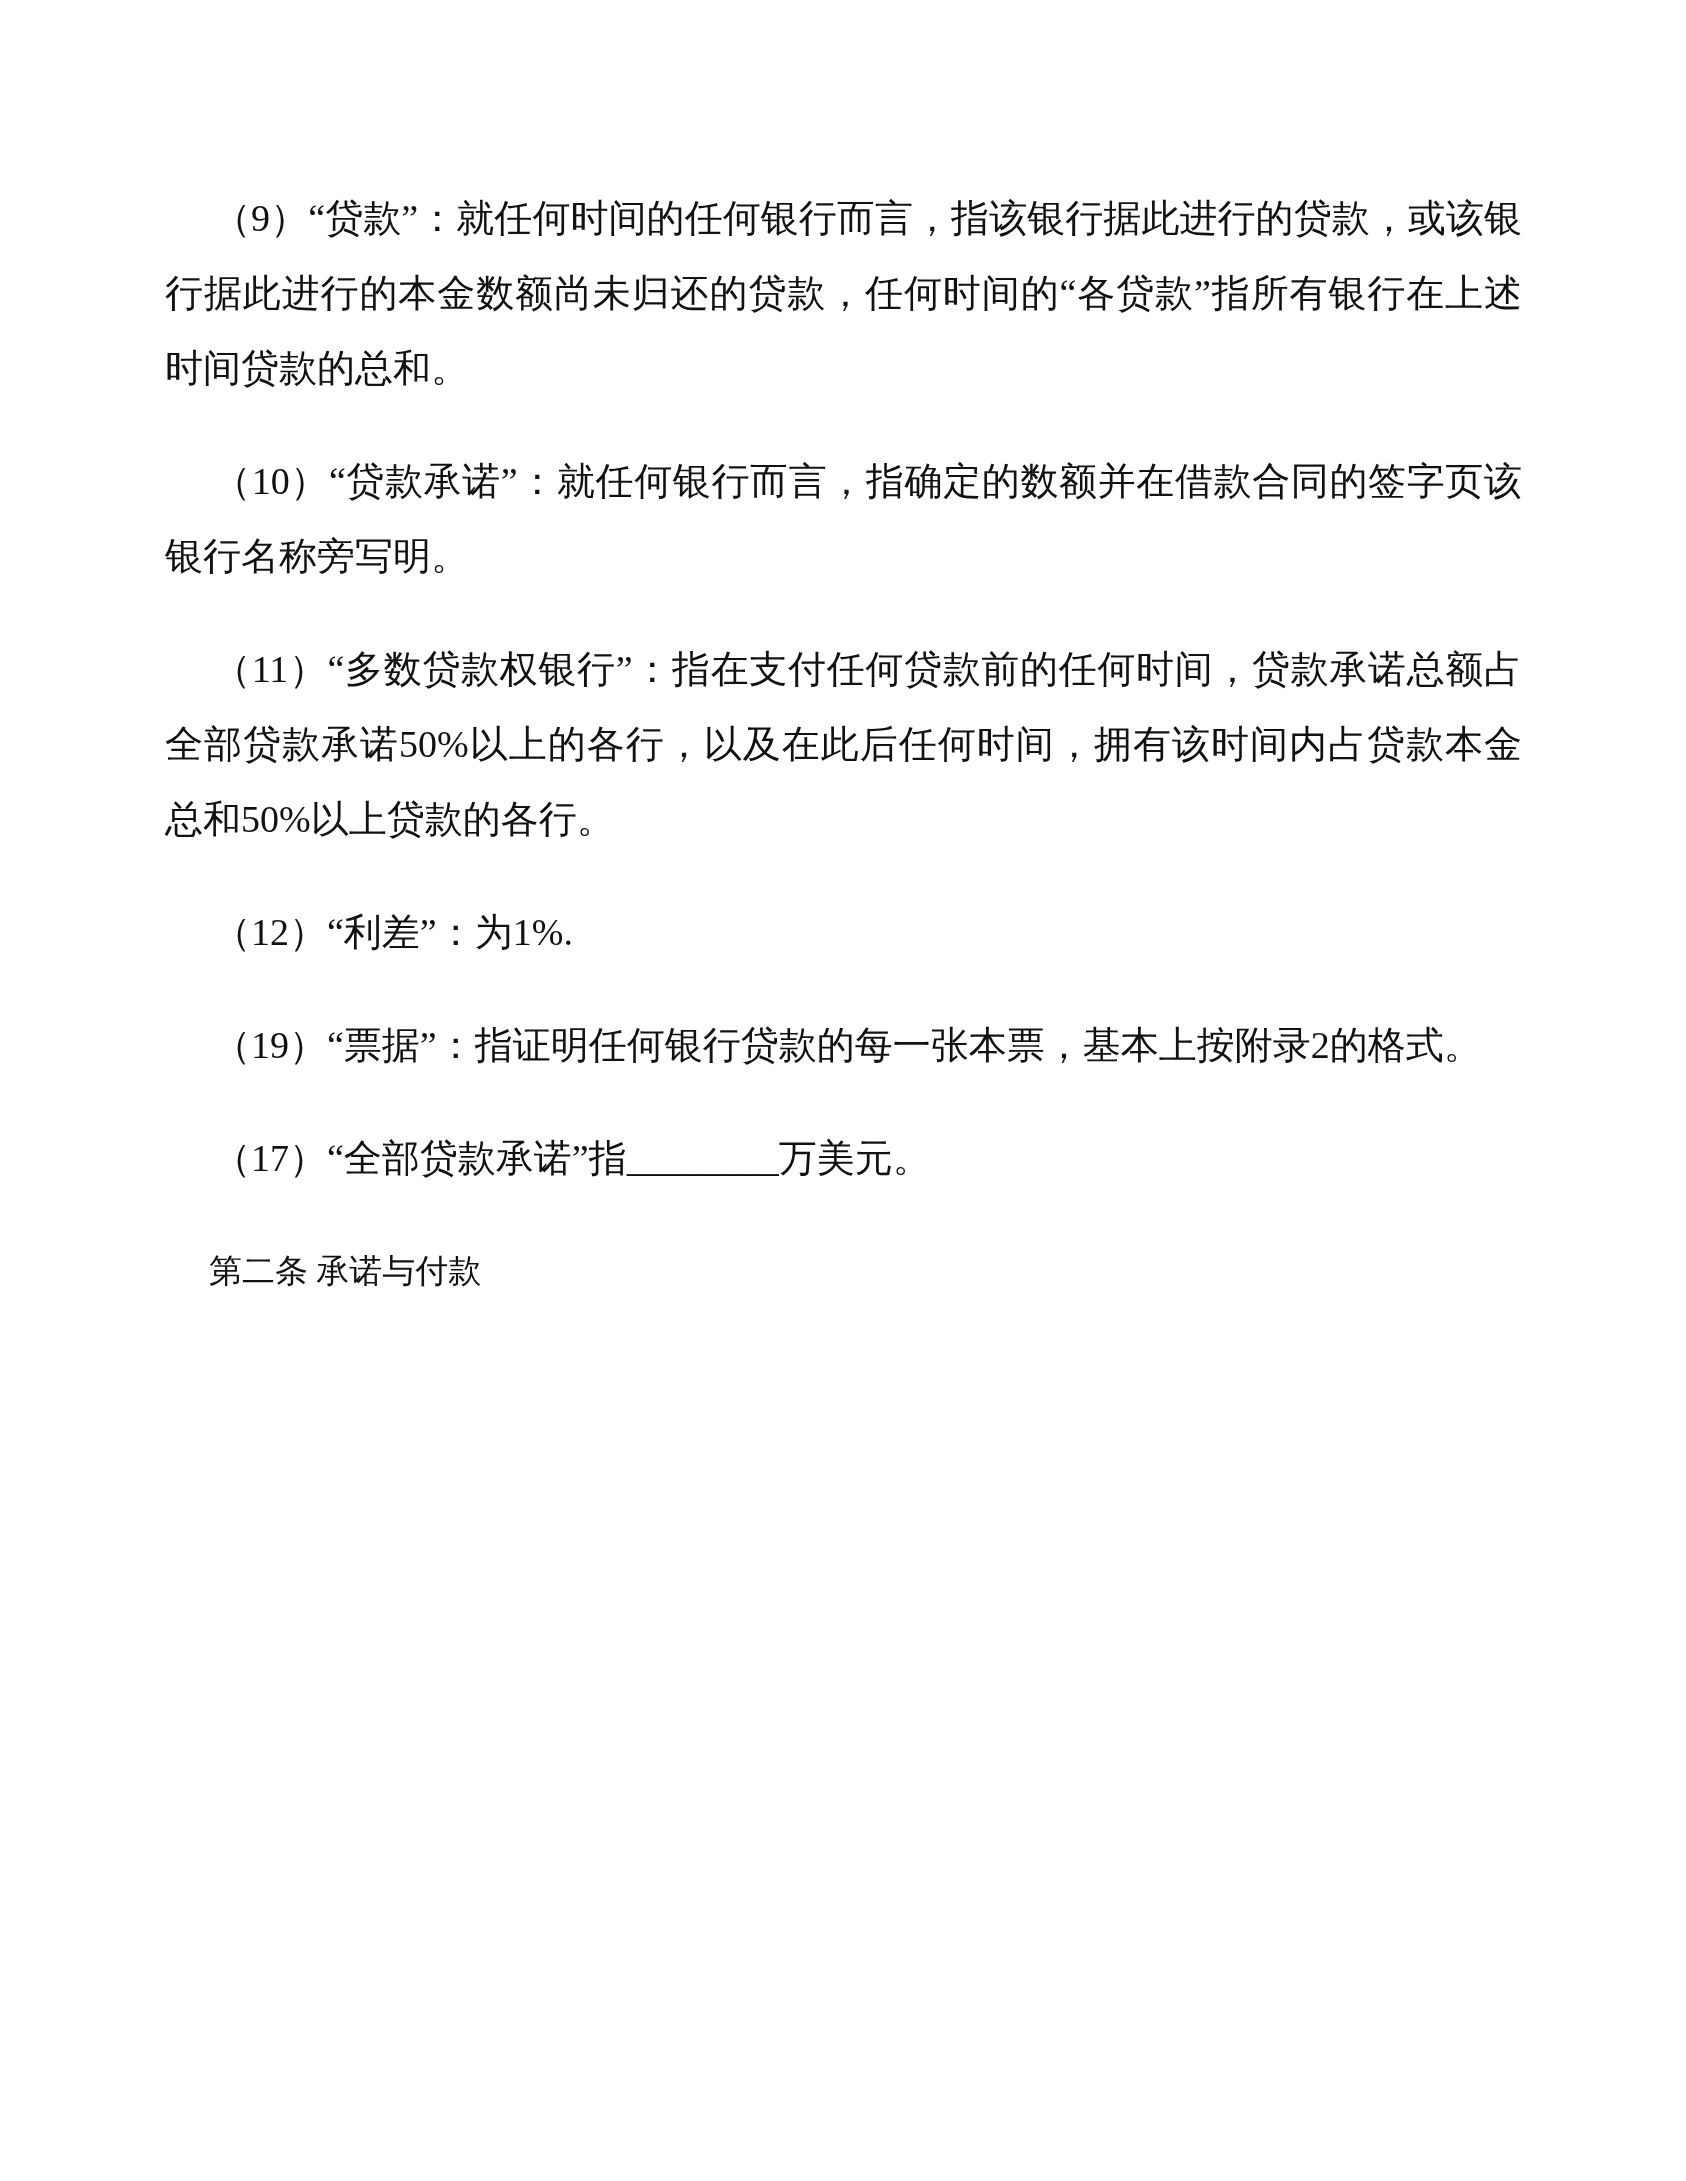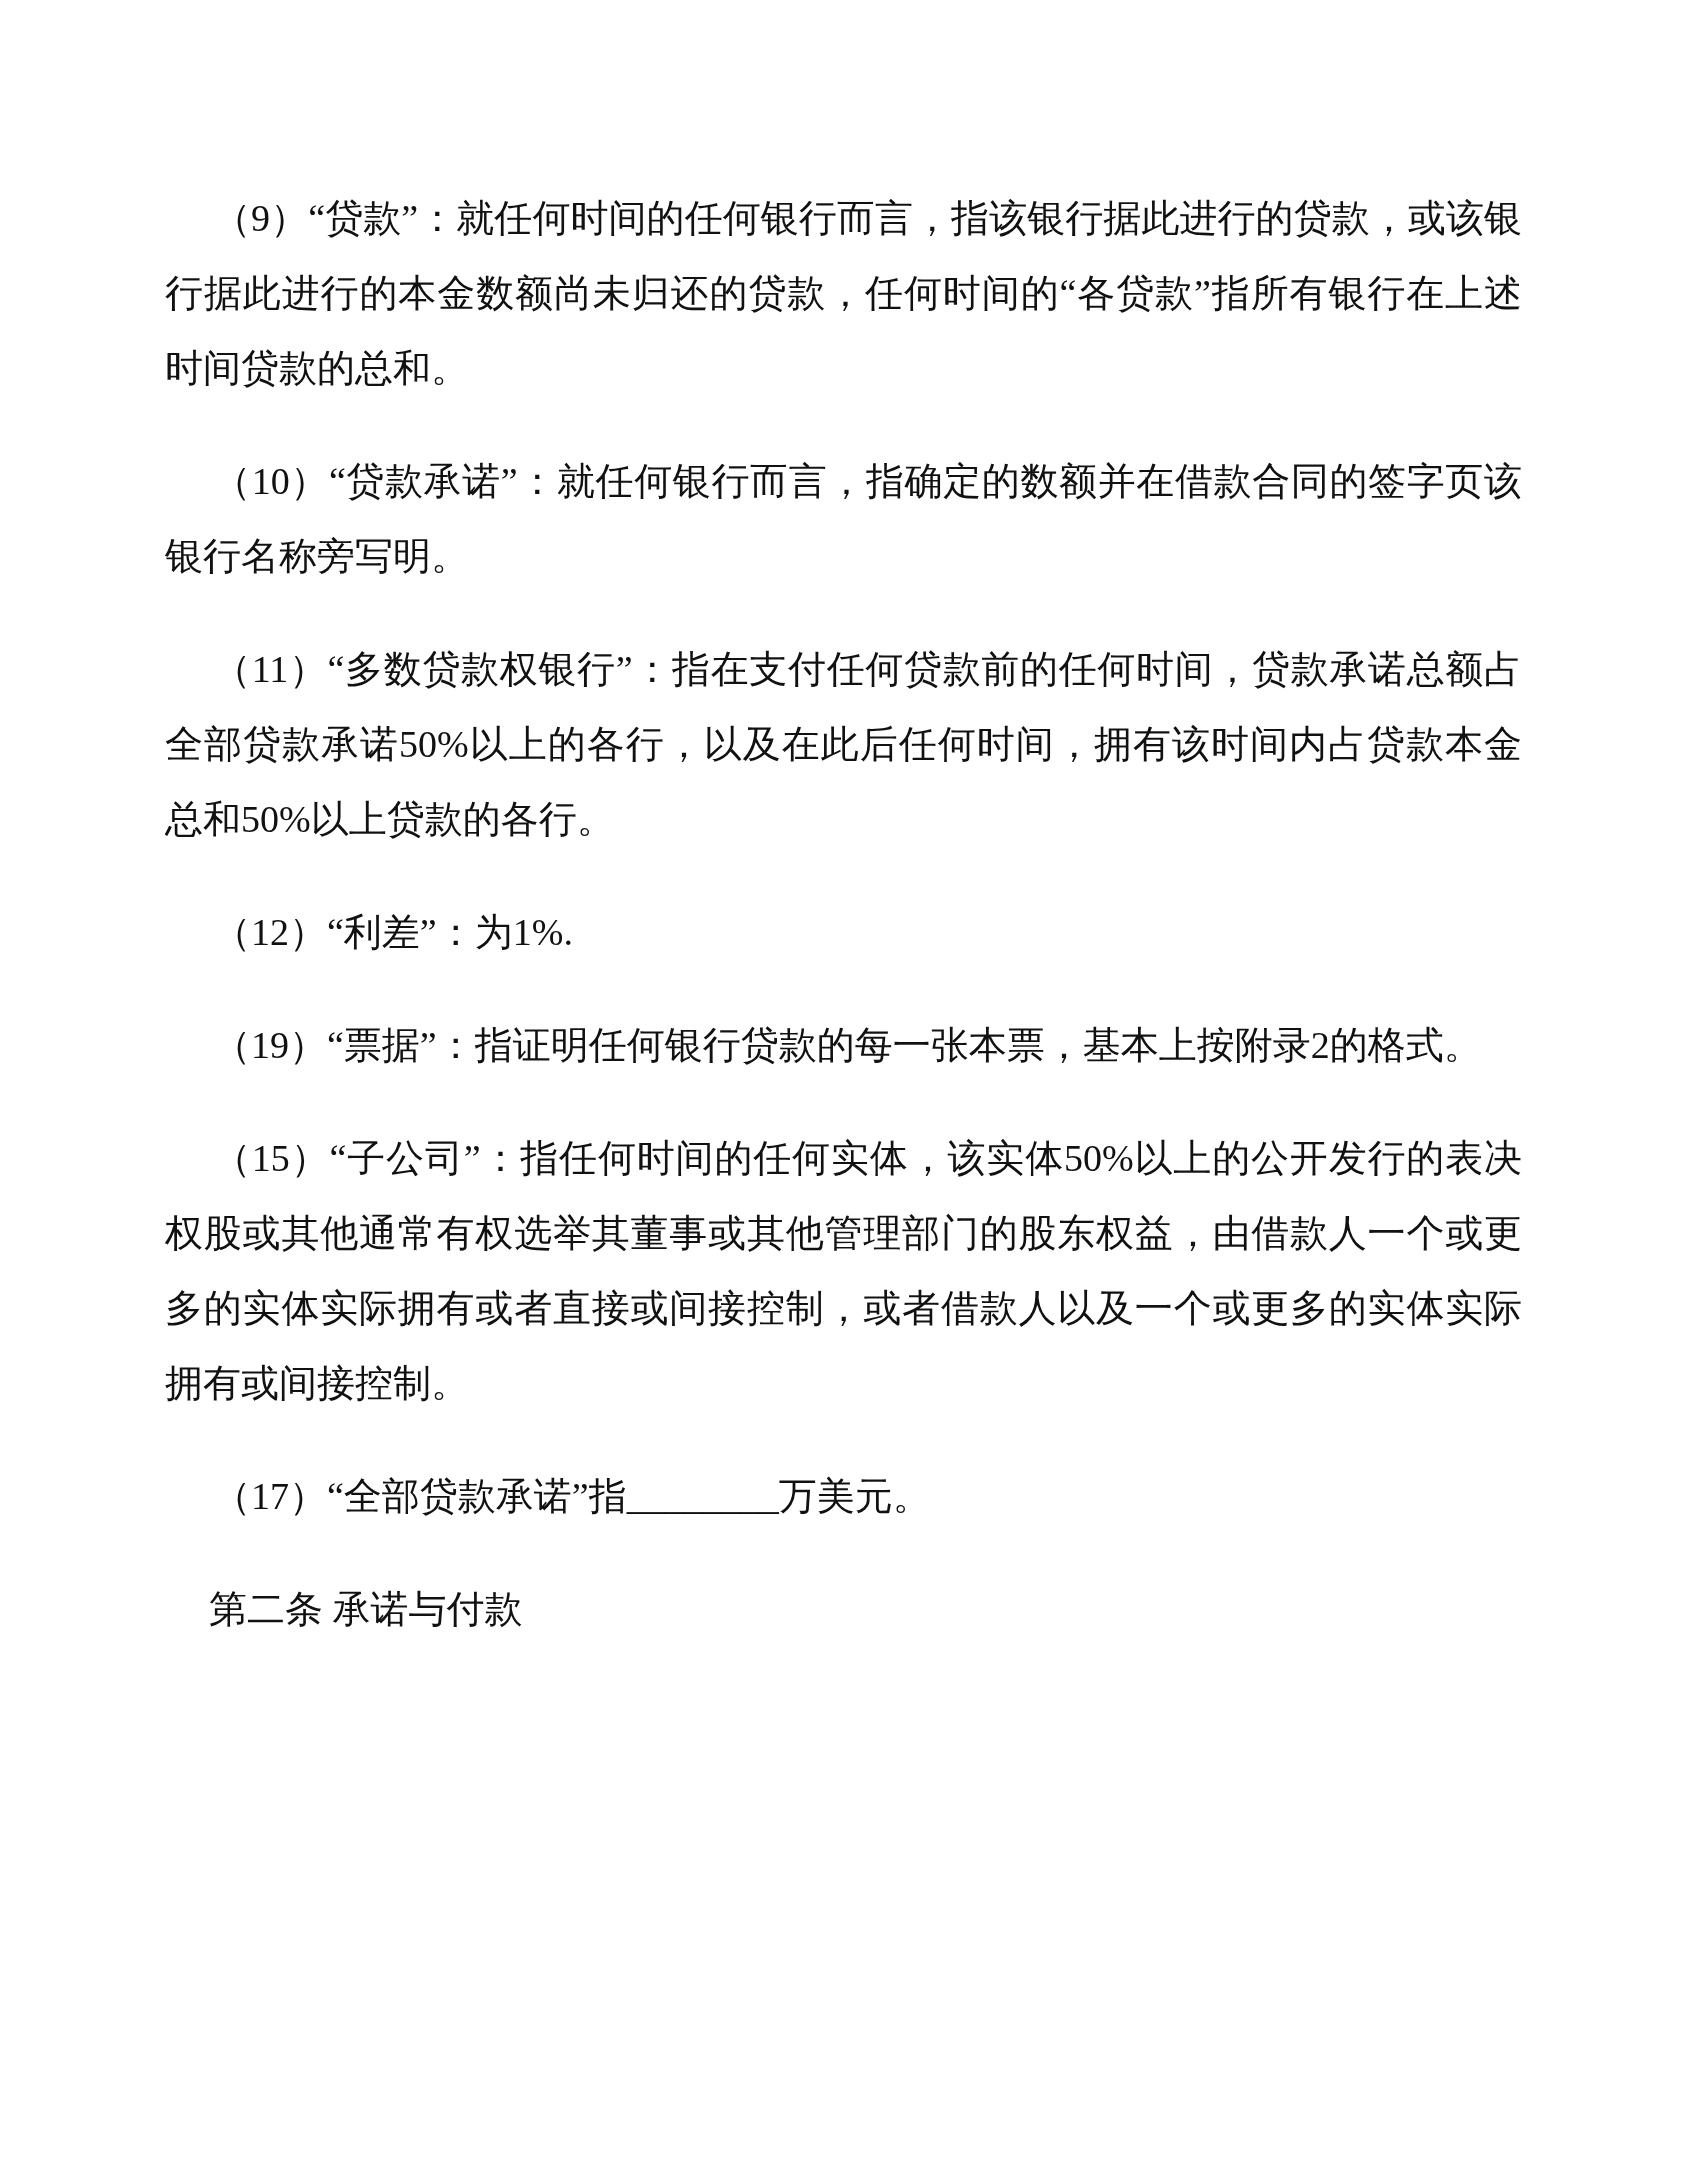--- a/index.html
+++ b/index.html
@@ -33,41 +33,40 @@
   .clause.small-indent {
     text-indent: 40px;
   }
   .clause.extra-gap {
     margin-top: 75px;
   }
   .section-heading {
     margin: 0;
     text-indent: 44px;
     font-weight: normal;
-    font-size: 38px;
+    font-size: 33px;
     line-height: 75px;
   }
 </style>
 </head>
 <body>
 
 <div class="page">
   <div class="content">
     <p class="clause">（9）“贷款”：就任何时间的任何银行而言，指该银行据此进行的贷款，或该银行据此进行的本金数额尚未归还的贷款，任何时间的“各贷款”指所有银行在上述时间贷款的总和。</p>
 
     <p class="clause">（10）“贷款承诺”：就任何银行而言，指确定的数额并在借款合同的签字页该银行名称旁写明。</p>
 
     <p class="clause">（11）“多数贷款权银行”：指在支付任何贷款前的任何时间，贷款承诺总额占全部贷款承诺50%以上的各行，以及在此后任何时间，拥有该时间内占贷款本金总和50%以上贷款的各行。</p>
 
     <p class="clause">（12）“利差”：为1%.</p>
 
     <p class="clause">（19）“票据”：指证明任何银行贷款的每一张本票，基本上按附录2的格式。</p>
 
 
-    <p class="clause">（15）“子公司”：指任何时间的任何实体，该实体50%以上的公开发行的表决权股或其他通常有权选举其董事或其他管理部门的股东权益，由借款人一个或更多的实体实际拥有或者直接或间接控制，或者借款人以及一个或更多的实体实际拥有或间接控制。</p>
 
 
     <p class="clause">（17）“全部贷款承诺”指________万美元。</p>
 
     <p class="section-heading">第二条 承诺与付款</p>
   </div>
 </div>
 
 
 </body></html>

